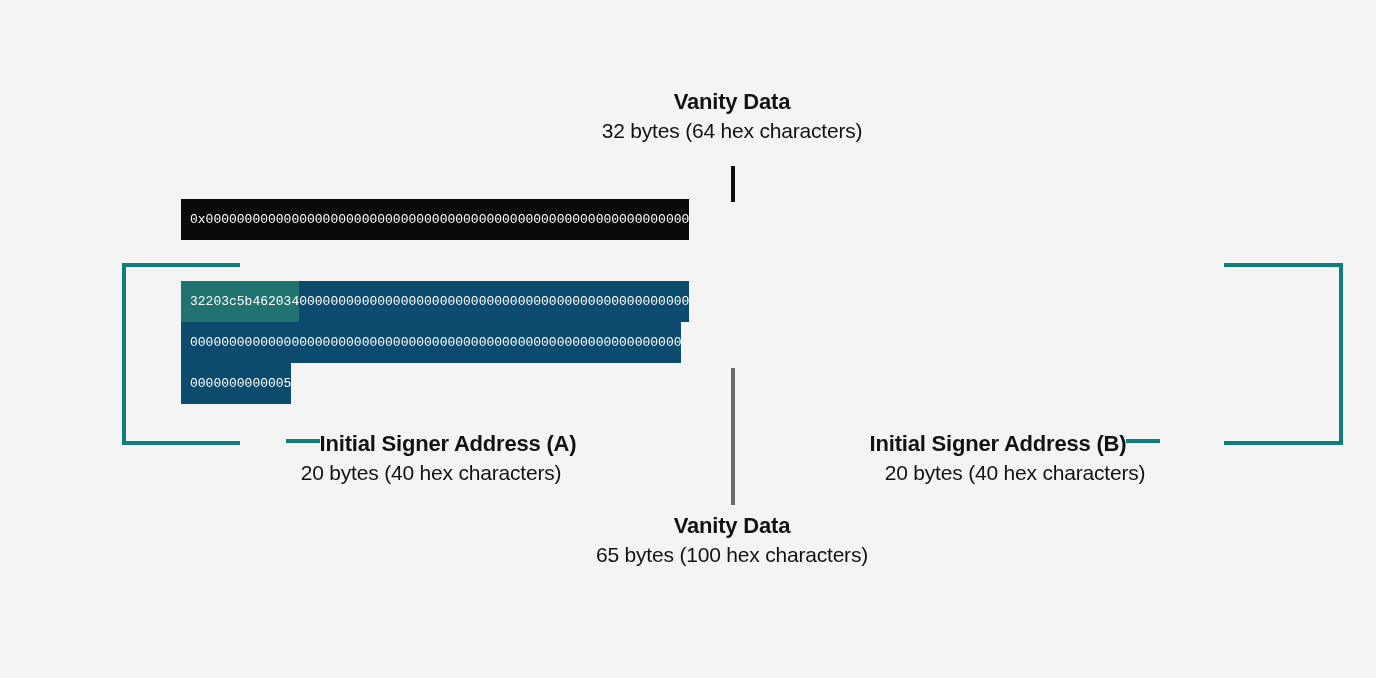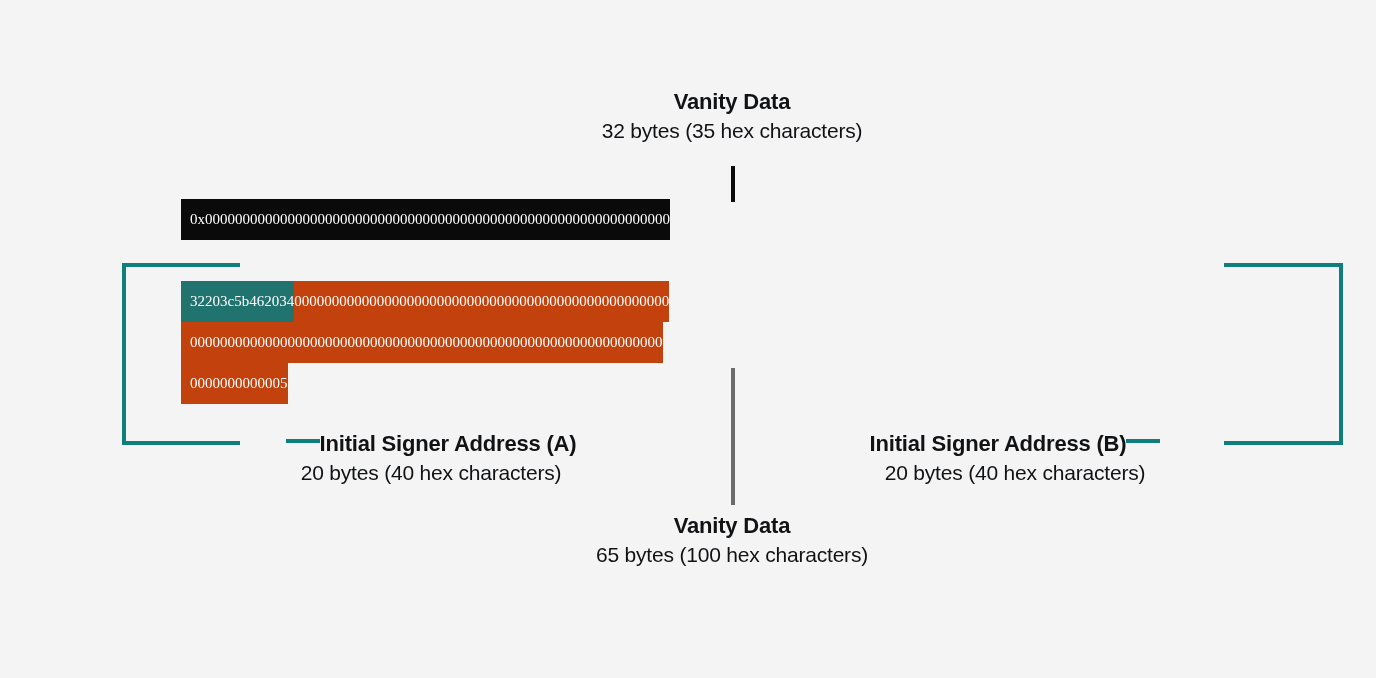--- a/index.html
+++ b/index.html
@@ -44,43 +44,43 @@
   #vanity-bottom   { left: 488px; top: 512px; width: 400px; }
   #signer-a        { left: 187px; top: 430px; width: 400px; }
   #signer-b        { left: 771px; top: 430px; width: 400px; }
 
   
   #hexblock {
     position: absolute;
     left: 108px;
     top: 199px;
     width: 1160px;
-    font-family: Liberation Serif, serif;
-    font-size: 15px;
+    font-family: Liberation Mono, monospace;
+    font-size: 13px;
     line-height: 41px;
     letter-spacing: 0px;
     z-index: 3;
     padding-left: 29px;
   }
   .hexrow {
     height: 41px;
     white-space: pre;
     display: flex;
   }
   .seg {
     display: inline-block;
     white-space: pre;
     padding: 0;
     height: 41px;
     line-height: 41px;
   }
   .seg-black  { background: #0a0a0a; color: #ffffff; }
   .seg-teal   { background: #00a79d; color: #ffffff; }
   .seg-teal2  { background: #21736f; color: #ffffff; }
-  .seg-gray   { background: #c2410c; color: #ffffff; }
+  .seg-gray   { background: #0c4a6e; color: #ffffff; }
 
   .pad-left { padding-left: 9px; }
 
   
   .conn {
     position: absolute;
     z-index: 1;
   }
   #conn-top {
     left: 687px;
@@ -129,21 +129,21 @@
 
   <svg id="brackets" viewBox="0 0 1376 678">
 
     <path d="M 196 265 L 80 265 L 80 443 L 196 443" fill="none" stroke="#0e7f7a" stroke-width="4"></path>
 
     <path d="M 1180 265 L 1297 265 L 1297 443 L 1180 443" fill="none" stroke="#0e7f7a" stroke-width="4"></path>
   </svg>
 
   <div class="label-block" id="vanity-top">
     <div class="label-title">Vanity Data</div>
-    <div class="label-sub">32 bytes (35 hex characters)</div>
+    <div class="label-sub">32 bytes (64 hex characters)</div>
   </div>
 
   <div id="hexblock">
 
     <div class="hexrow">
       <span class="seg seg-black pad-left">0x00000000000000000000000000000000000000000000000000000000000000</span>
     </div>
 
     <div class="hexrow">
     </div>

